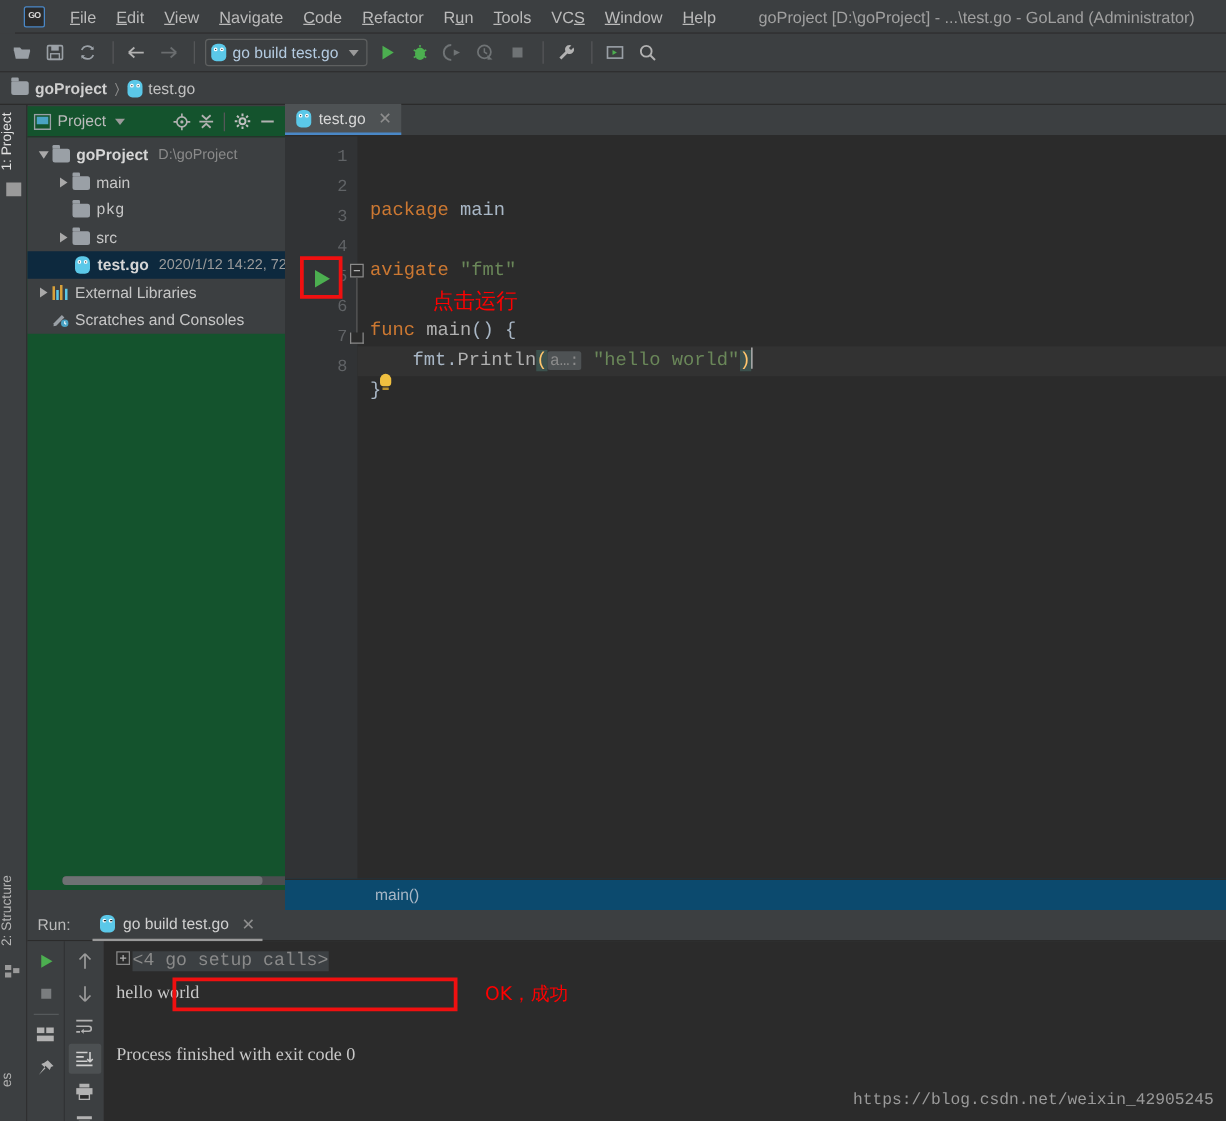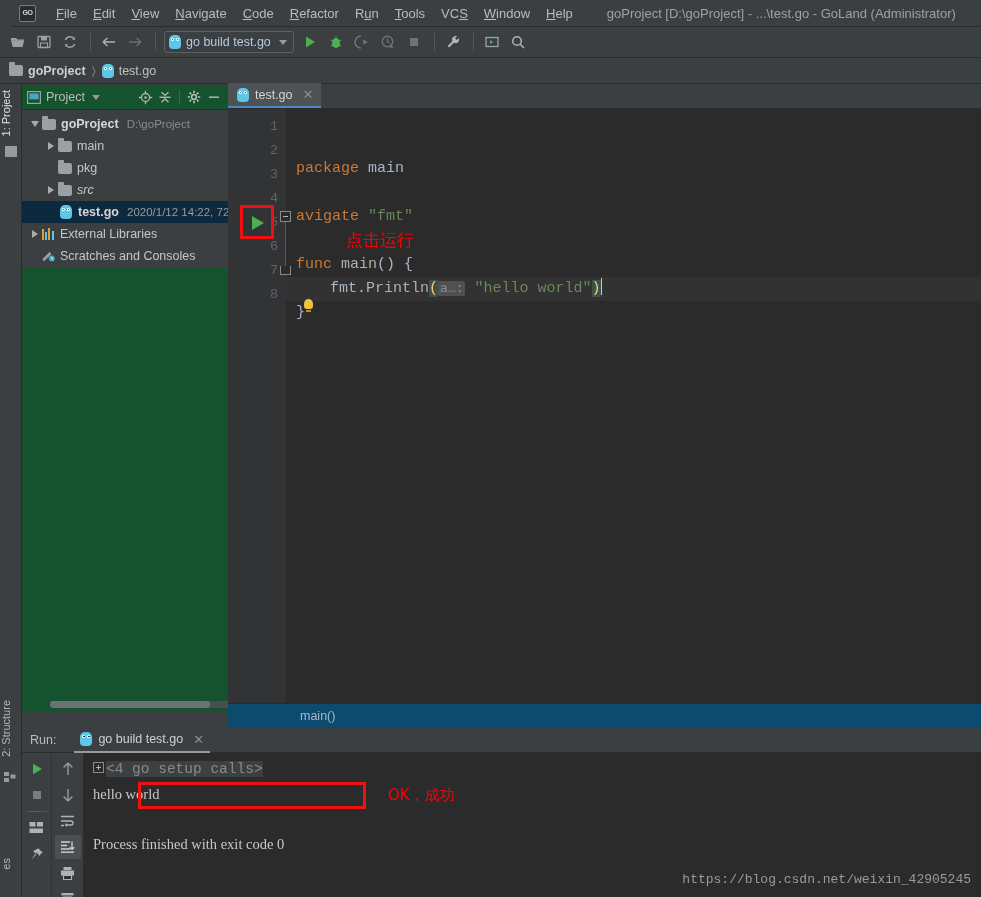--- a/index.html
+++ b/index.html
@@ -507,27 +507,27 @@
       </div>
 
       <div class="tree-row" style="padding-left:22px;">
         <span class="tw">
             <i class="arrow-r"></i>
           </span>
         <span class="folder"></span>
         <span class="node-label">main</span>
       </div>
 
-      <div class="tree-row" style="padding-left:22px;">
+      <div class="tree-row" style="padding-left:22px;font-family:Liberation Mono, monospace;">
         <span class="tw"></span>
         <span class="folder"></span>
         <span class="node-label">pkg</span>
       </div>
 
-      <div class="tree-row" style="padding-left:22px;font-style:italic;">
+      <div class="tree-row" style="padding-left:22px;">
         <span class="tw">
             <i class="arrow-r"></i>
           </span>
         <span class="folder"></span>
         <span class="node-label">src</span>
       </div>
 
       <div class="tree-row selected" style="padding-left:38px;">
         <span class="gopher" style="margin-right:6px;"></span>
         <span class="node-label b">test.go</span>

